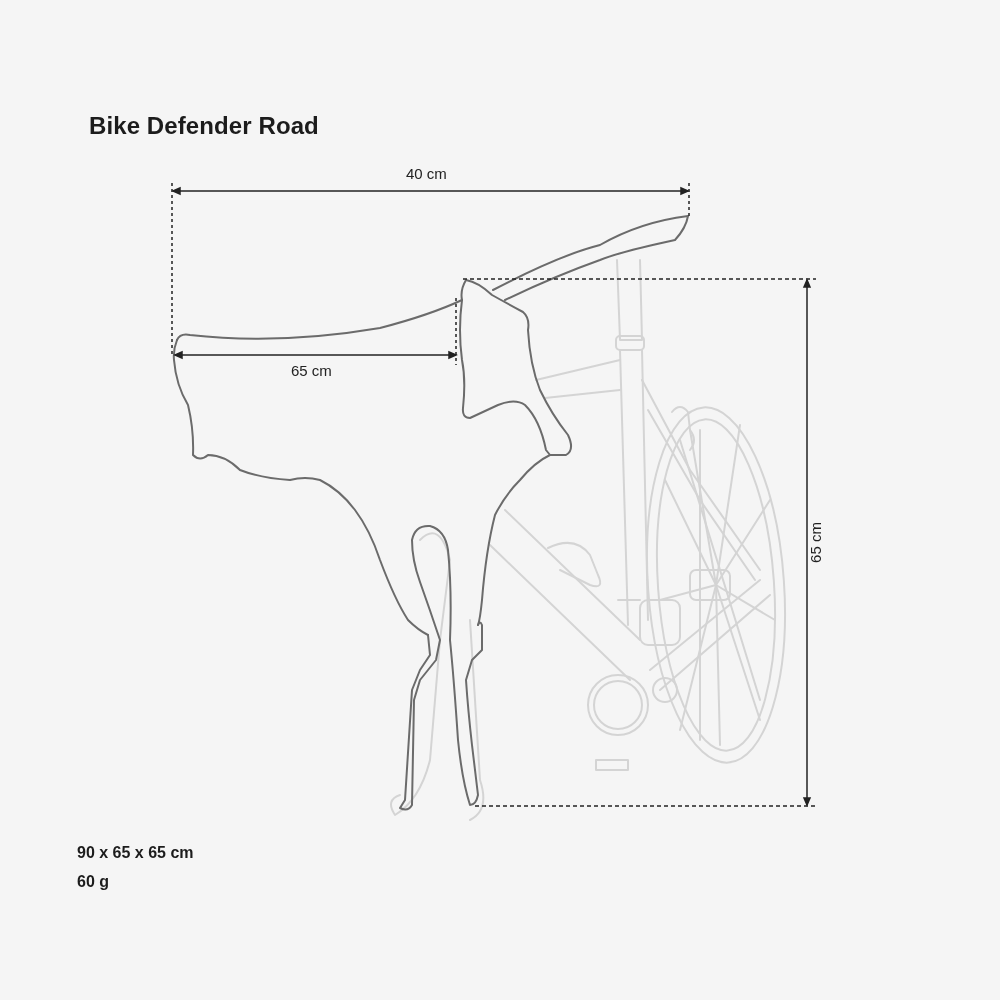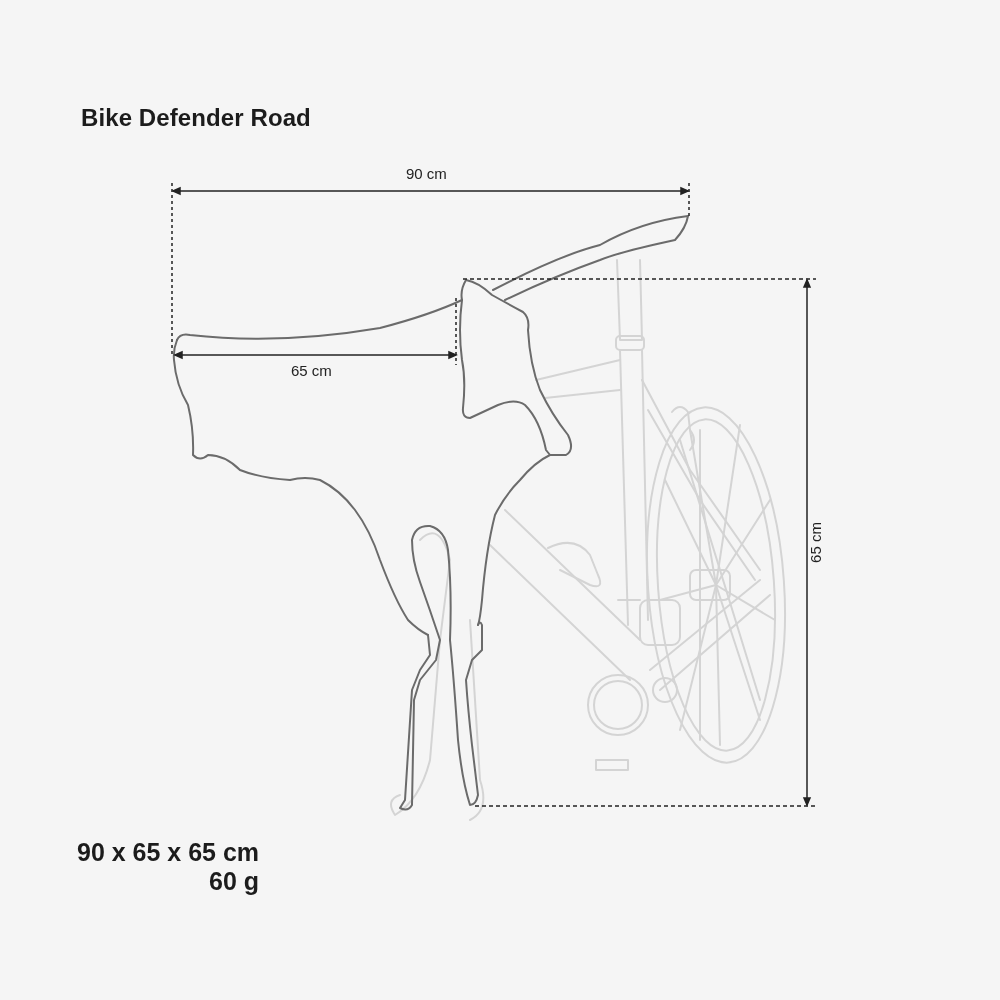--- a/index.html
+++ b/index.html
@@ -7,26 +7,26 @@
       width: 1000px; height: 1000px;
       background: #f5f5f5;
       position: relative;
       overflow: hidden;
       font-family: "Liberation Sans", sans-serif;
       color: #1c1c1c;
     }
     .title {
       position: absolute; left: 77px; top: 100px;
       font-size: 24px; font-weight: bold; letter-spacing: 0.1px;
-      margin: 4px;
+      margin: 12px;
       text-align: right;
     }
     .specs {
       position: absolute; left: 77px; top: 838px;
-      font-size: 25px; font-weight: bold; line-height: 29px; text-align: right;
+      font-size: 16px; font-weight: bold; line-height: 29px;
     }
     .dim-label {
       position: absolute; font-size: 15px; color: #222;
       white-space: nowrap;
     }
     .dim-top { left: 406px; top: 165px; }
     .dim-mid { left: 291px; top: 362px; }
     .dim-right {
       left: 795px; top: 534px;
       transform: rotate(-90deg); transform-origin: center;
@@ -114,20 +114,20 @@
     <line x1="456" y1="298" x2="456" y2="365" stroke-dasharray="3 3"></line>
 
     <line x1="463" y1="279" x2="816" y2="279" stroke-dasharray="4 3"></line>
     <line x1="475" y1="806" x2="816" y2="806" stroke-dasharray="4 3"></line>
     <line x1="807" y1="280" x2="807" y2="805"></line>
     <path d="M807 280 L804 287 L810 287 Z" fill="#222"></path>
     <path d="M807 805 L804 798 L810 798 Z" fill="#222"></path>
   </g>
 </svg>
 
-<span class="dim-label dim-top">90 cm</span>
+<span class="dim-label dim-top">40 cm</span>
 <span class="dim-label dim-mid">65 cm</span>
 <span class="dim-label dim-right">65 cm</span>
 
 <div class="specs">
   <div>90 x 65 x 65 cm</div>
   <div>60 g</div>
 </div>
 
 </body></html>

